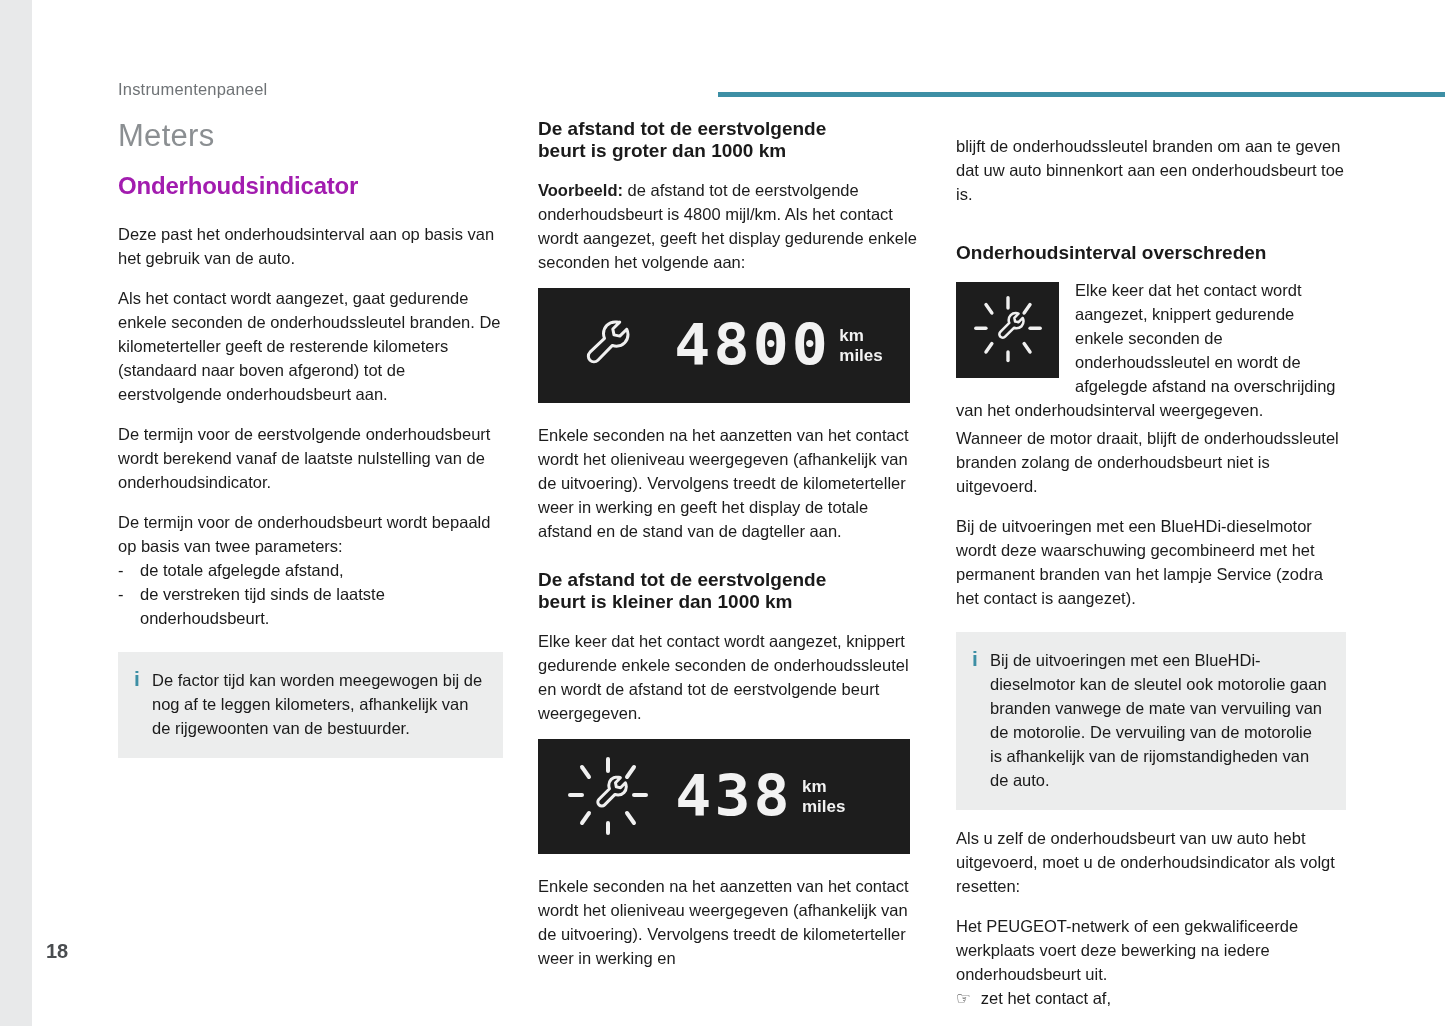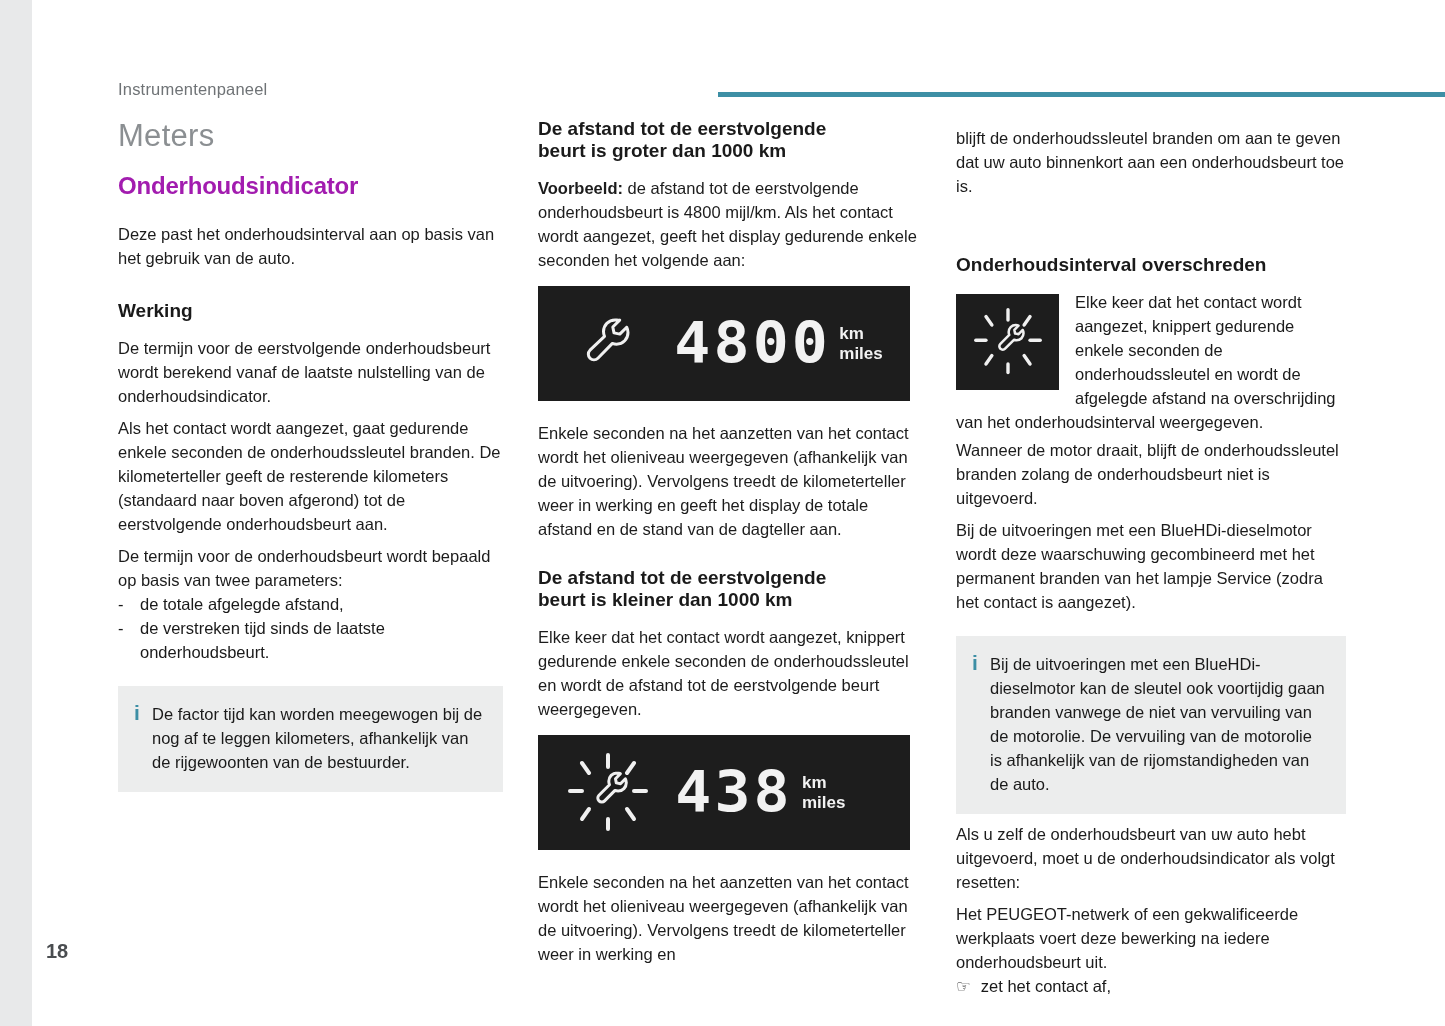--- a/index.html
+++ b/index.html
@@ -81,21 +81,21 @@
   }
   h3.sub {
     font-size: 19px;
     font-weight: 700;
     color: #1a1a1a;
     margin: 0 0 14px 0;
   }
   p.body {
     font-size: 16.5px;
     line-height: 24px;
-    margin: 8px 0 14px 0;
+    margin: 16px 0 14px 0;
     color: #1c1c1c;
   }
   p.body.nogap { margin-bottom: 0; }
   .dash-list {
     font-size: 16.5px;
     line-height: 24px;
     margin: 0 0 14px 0;
   }
   .dash-row {
     display: flex;
@@ -194,23 +194,22 @@
   <div class="header-rule"></div>
 
   <div class="breadcrumb">Instrumentenpaneel</div>
   <div class="page-number">18</div>
 
   <div class="col col1">
     <h1 class="chapter">Meters</h1>
     <h2 class="sec">Onderhoudsindicator</h2>
     <p class="body">Deze past het onderhoudsinterval aan op basis van het gebruik van de auto.</p>
 
-    <h3 class="sub" style="margin-top:30px;">Werking</h3>
+    <p class="body nogap">Als het contact wordt aangezet, gaat gedurende enkele seconden de onderhoudssleutel branden. De kilometerteller geeft de resterende kilometers (standaard naar boven afgerond) tot de eerstvolgende onderhoudsbeurt aan.</p>
     <p class="body nogap">De termijn voor de eerstvolgende onderhoudsbeurt wordt berekend vanaf de laatste nulstelling van de onderhoudsindicator.</p>
-    <p class="body nogap">Als het contact wordt aangezet, gaat gedurende enkele seconden de onderhoudssleutel branden. De kilometerteller geeft de resterende kilometers (standaard naar boven afgerond) tot de eerstvolgende onderhoudsbeurt aan.</p>
     <p class="body nogap">De termijn voor de onderhoudsbeurt wordt bepaald op basis van twee parameters:</p>
 
     <div class="dash-list">
       <div class="dash-row">
         <span class="dash">-</span>
         <span>de totale afgelegde afstand,</span>
       </div>
       <div class="dash-row">
         <span class="dash">-</span>
         <span>de verstreken tijd sinds de laatste onderhoudsbeurt.</span>
@@ -275,21 +274,21 @@
         <span>miles</span>
       </div>
     </div>
 
     <p class="body">Enkele seconden na het aanzetten van het contact wordt het olieniveau weergegeven (afhankelijk van de uitvoering). Vervolgens treedt de kilometerteller weer in werking en</p>
   </div>
 
   <div class="col col3">
     <p class="body">blijft de onderhoudssleutel branden om aan te geven dat uw auto binnenkort aan een onderhoudsbeurt toe is.</p>
 
-    <h3 class="sub" style="margin-top:56px;">Onderhoudsinterval overschreden</h3>
+    <h3 class="sub" style="margin-top:36px;">Onderhoudsinterval overschreden</h3>
 
     <div class="clearfix">
       <div class="inline-figure">
         <svg width="78" height="72" viewBox="0 0 92 84" aria-hidden="true">
           <g stroke="#f0f0f0" stroke-width="4" stroke-linecap="round">
             <line x1="46" y1="4" x2="46" y2="16"></line>
             <line x1="20" y1="12" x2="27" y2="22"></line>
             <line x1="72" y1="12" x2="65" y2="22"></line>
             <line x1="8" y1="40" x2="20" y2="40"></line>
             <line x1="84" y1="40" x2="72" y2="40"></line>
@@ -301,21 +300,21 @@
         </svg>
       </div>
       <p class="wrap-text">Elke keer dat het contact wordt aangezet, knippert gedurende enkele seconden de onderhoudssleutel en wordt de afgelegde afstand na overschrijding van het onderhoudsinterval weergegeven.</p>
     </div>
 
     <p class="body nogap" style="margin-top:4px;">Wanneer de motor draait, blijft de onderhoudssleutel branden zolang de onderhoudsbeurt niet is uitgevoerd.</p>
     <p class="body">Bij de uitvoeringen met een BlueHDi-dieselmotor wordt deze waarschuwing gecombineerd met het permanent branden van het lampje Service (zodra het contact is aangezet).</p>
 
     <div class="note">
       <div class="ibar">i</div>
-      <p>Bij de uitvoeringen met een BlueHDi-dieselmotor kan de sleutel ook voortijdig gaan branden vanwege de niet van vervuiling van de motorolie. De vervuiling van de motorolie is afhankelijk van de rijomstandigheden van de auto.</p>
+      <p>Bij de uitvoeringen met een BlueHDi-dieselmotor kan de sleutel ook motorolie gaan branden vanwege de mate van vervuiling van de motorolie. De vervuiling van de motorolie is afhankelijk van de rijomstandigheden van de auto.</p>
     </div>
 
     <p class="body nogap">Als u zelf de onderhoudsbeurt van uw auto hebt uitgevoerd, moet u de onderhoudsindicator als volgt resetten:</p>
     <p class="body nogap">Het PEUGEOT-netwerk of een gekwalificeerde werkplaats voert deze bewerking na iedere onderhoudsbeurt uit.</p>
 
     <div class="pointer">
       <span class="glyph">☞</span>
       <span>zet het contact af,</span>
     </div>
   </div>

